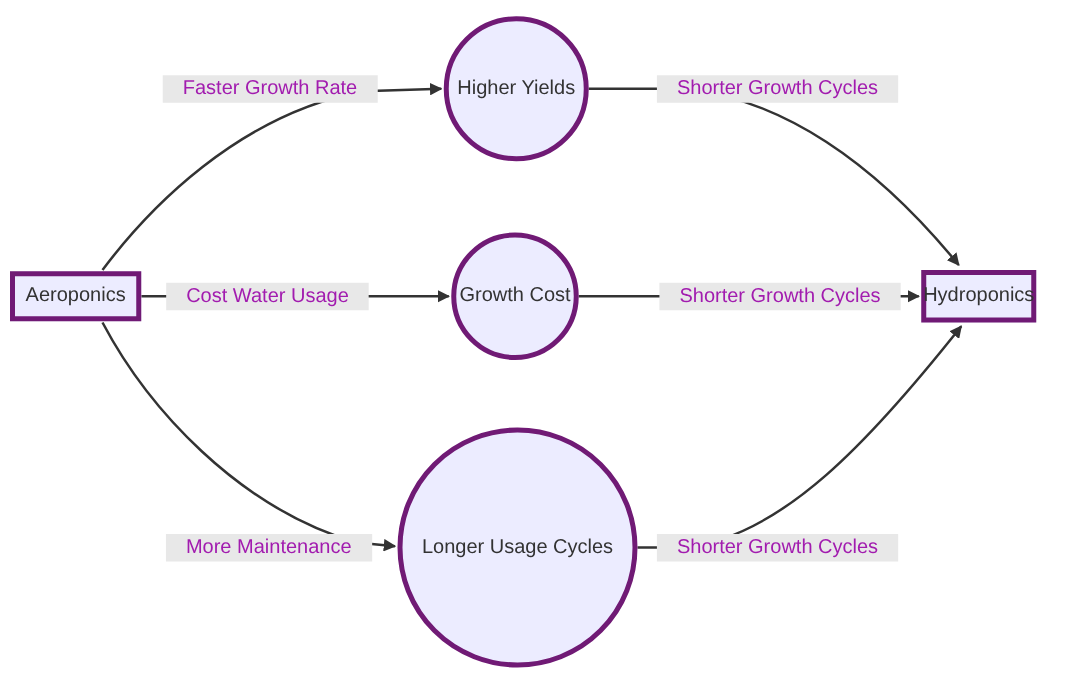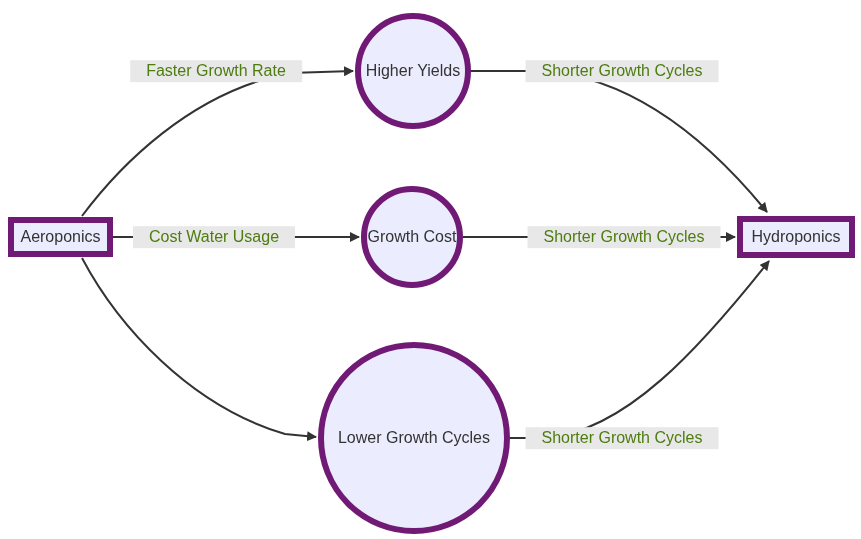--- a/index.html
+++ b/index.html
@@ -22,45 +22,45 @@
   }
   .edge-path {
     fill: none;
     stroke: #333333;
     stroke-width: 2px;
   }
   .node {
     position: absolute;
     box-sizing: border-box;
     background: #ECECFF;
-    border: 6px solid #701a75;
+    border: 4px solid #701a75;
     color: #333333;
     font-size: 16px;
     display: flex;
     align-items: center;
     justify-content: center;
     text-align: center;
     line-height: 1.2;
   }
   .node.circle {
     border-radius: 50%;
   }
   .edge-label {
     position: absolute;
     transform: translate(-50%, -50%);
     background: #e8e8e8;
-    color: #4d7c0f;
+    color: #a21caf;
     font-size: 16px;
     line-height: 1.35;
     padding: 0 16px;
     white-space: nowrap;
   }
   
   #node-aeroponics          { left: 8px;   top: 217px; width: 105px; height: 40px; }
-  #node-hydroponics         { left: 737px; top: 216px; width: 118px; height: 42px; }
+  #node-hydroponics         { left: 737px; top: 216px; width: 92px; height: 42px; }
   #node-higher-yields       { left: 355px; top: 13px;  width: 116px; height: 116px; }
   #node-lower-cost          { left: 361px; top: 186px; width: 102px; height: 102px; }
   #node-longer-growth-cycles{ left: 318px; top: 342px; width: 192px; height: 192px; }
   
   #label-edge-0 { left: 216px; top: 71px; }
   #label-edge-1 { left: 214px; top: 237px; }
   #label-edge-2 { left: 215px; top: 438px; }
   #label-edge-3 { left: 622px; top: 71px; }
   #label-edge-4 { left: 624px; top: 237px; }
   #label-edge-5 { left: 622px; top: 438px; }
@@ -90,31 +90,32 @@
 
   <div id="node-higher-yields" class="node circle">
     <span>Higher Yields</span>
   </div>
 
   <div id="node-lower-cost" class="node circle">
     <span>Growth Cost</span>
   </div>
 
   <div id="node-longer-growth-cycles" class="node circle">
-    <span>Lower Growth Cycles</span>
+    <span>Longer Usage Cycles</span>
   </div>
 
   <div id="node-hydroponics" class="node rect">
     <span>Hydroponics</span>
   </div>
 
   <div id="label-edge-0" class="edge-label">Faster Growth Rate</div>
 
   <div id="label-edge-1" class="edge-label">Cost Water Usage</div>
 
+  <div id="label-edge-2" class="edge-label">More Maintenance</div>
 
   <div id="label-edge-3" class="edge-label">Shorter Growth Cycles</div>
 
   <div id="label-edge-4" class="edge-label">Shorter Growth Cycles</div>
 
   <div id="label-edge-5" class="edge-label">Shorter Growth Cycles</div>
 
 </div>
 
 </body></html>

